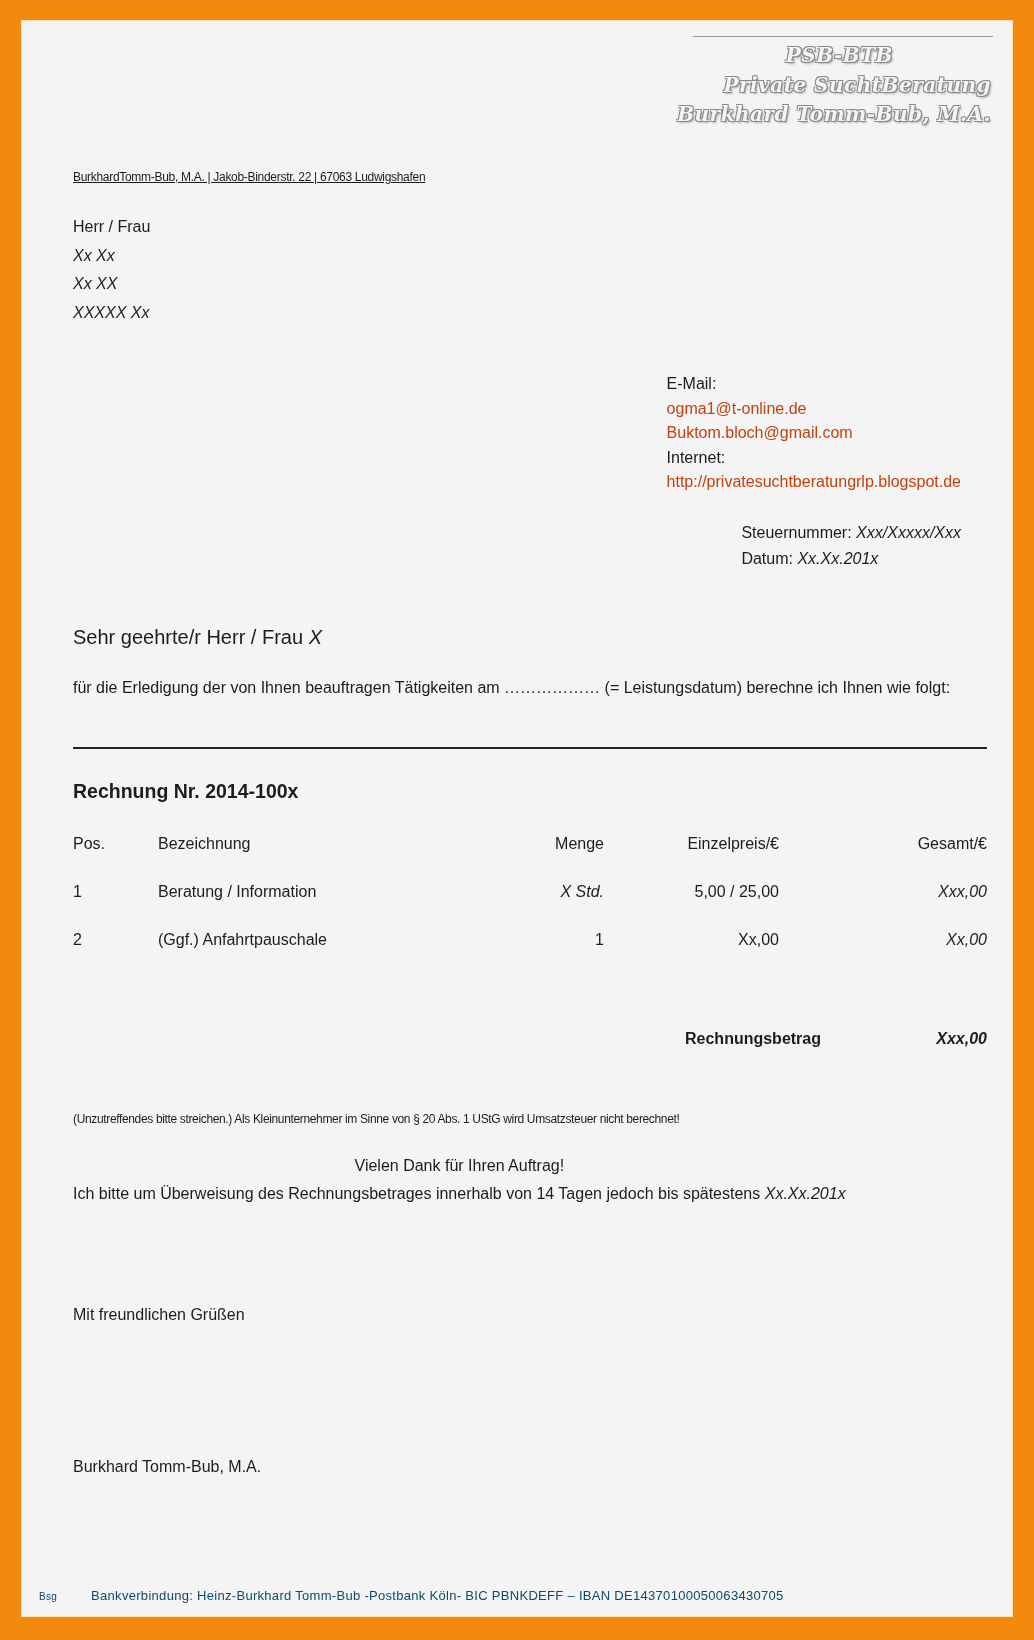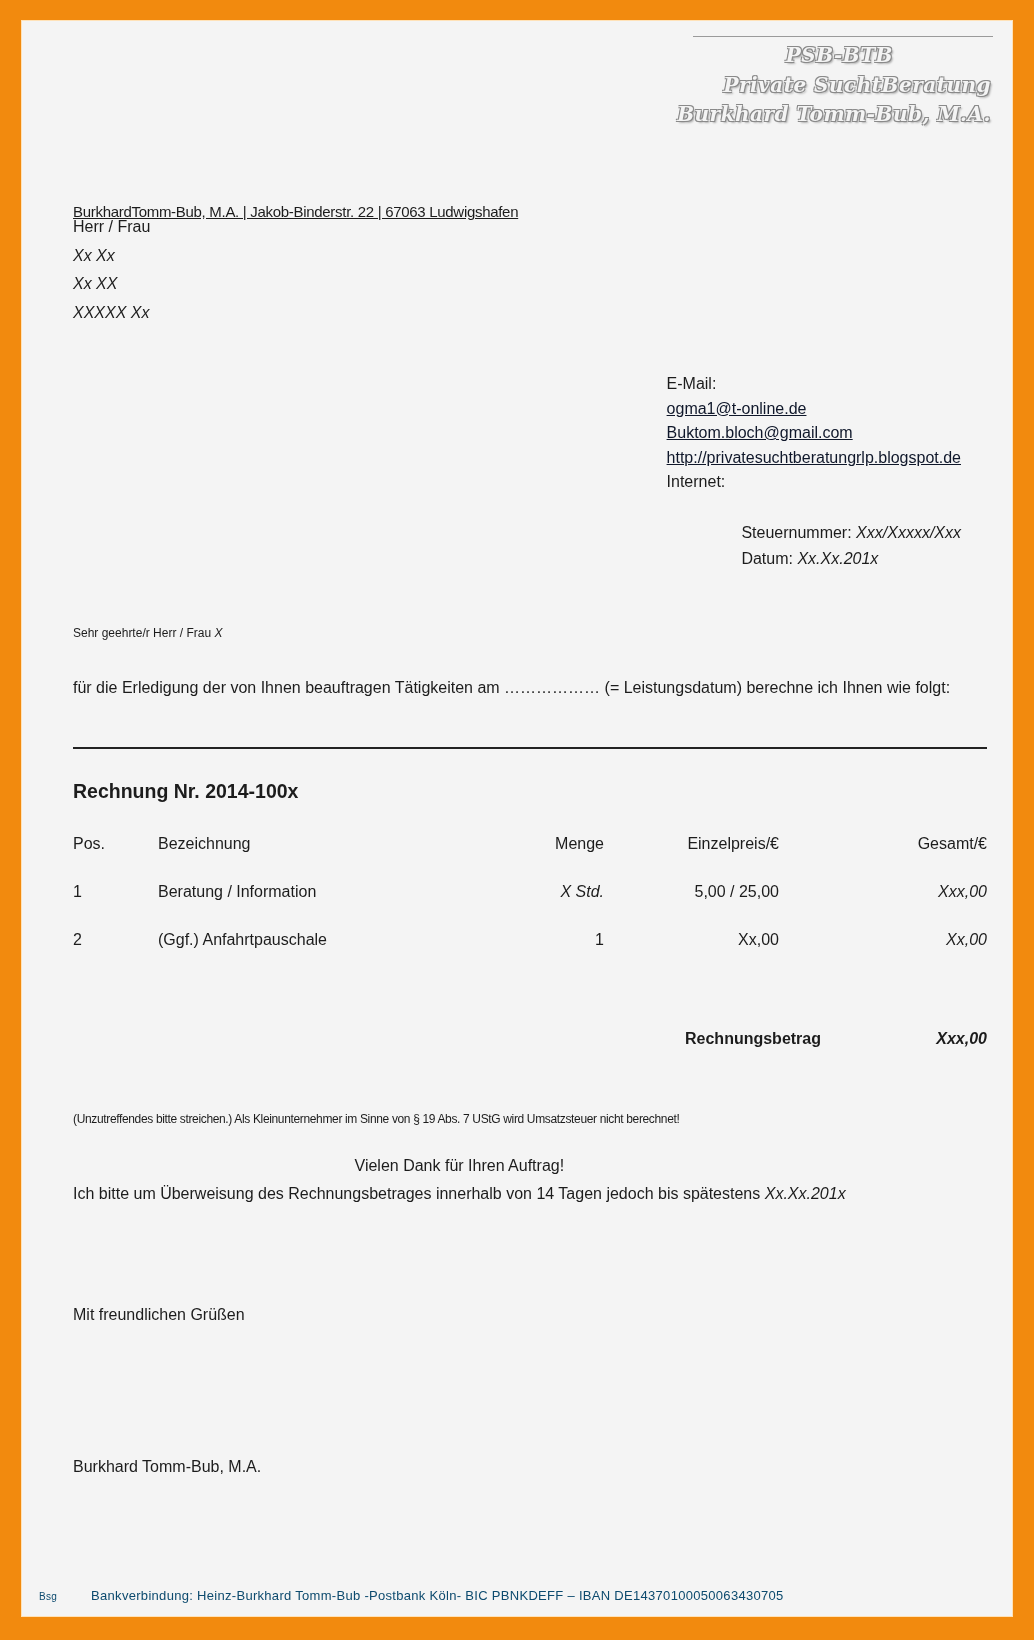--- a/index.html
+++ b/index.html
@@ -36,37 +36,36 @@
       font-size: 20px;
       line-height: 30px;
     }
     .lh-line1 { top: 20px; right: 120px; }
     .lh-line2 { top: 50px; }
     .lh-line3 { top: 79px; }
 
     
     .sender {
       left: 52px; top: 150px;
-      font-size: 15px; letter-spacing: -0.3px;
+      font-size: 12px; letter-spacing: -0.3px;
       text-decoration: underline;
       color: #1c1c1c;
-      margin-top: 33px;
     }
 
     
     .recipient { left: 52px; top: 193px; font-size: 16px; line-height: 28.5px; }
     .recipient .it { font-style: italic; }
 
     
     .contact { right: 52px; top: 352px; font-size: 16px; line-height: 24.5px; }
-    .contact a { color: #0f172a; text-decoration: underline; }
+    .contact a { color: #c2410c; }
     .tax { right: 52px; top: 500px; font-size: 16px; line-height: 26px; }
     .tax .it { font-style: italic; }
 
-    .salutation { left: 52px; top: 606px; font-size: 12px; }
+    .salutation { left: 52px; top: 606px; font-size: 20px; }
     .salutation .it { font-style: italic; }
 
     .intro { left: 52px; top: 654px; width: 930px; font-size: 16px; line-height: 28px; }
 
     .hr { left: 52px; top: 727px; width: 914px; height: 2px; background: #222; }
 
     .inv-title { left: 52px; top: 760px; font-size: 19.5px; font-weight: bold; }
 
     
     .tbl { left: 52px; top: 815px; width: 914px; font-size: 16px; }
@@ -116,22 +115,22 @@
     <div>Herr / Frau</div>
     <div class="it">Xx Xx</div>
     <div class="it">Xx XX</div>
     <div class="it">XXXXX Xx</div>
   </div>
 
   <div class="abs contact">
     <div>E-Mail:</div>
     <div><a>ogma1@t-online.de</a></div>
     <div><a>Buktom.bloch@gmail.com</a></div>
+    <div>Internet:</div>
     <div><a>http://privatesuchtberatungrlp.blogspot.de</a></div>
-    <div>Internet:</div>
   </div>
 
   <div class="abs tax">
     <div>
       <span>Steuernummer:</span>
       <span class="it">Xxx/Xxxxx/Xxx</span>
     </div>
     <div>
       <span>Datum:</span>
       <span class="it">Xx.Xx.201x</span>
@@ -169,21 +168,21 @@
       <span class="cell c-desc">(Ggf.) Anfahrtpauschale</span>
       <span class="cell c-qty">1</span>
       <span class="cell c-unit">Xx,00</span>
       <span class="cell c-total it">Xx,00</span>
     </div>
   </div>
 
   <div class="abs sum-label">Rechnungsbetrag</div>
   <div class="abs sum-value">Xxx,00</div>
 
-  <div class="abs note">(Unzutreffendes bitte streichen.) Als Kleinunternehmer im Sinne von § 19 Abs. 7 UStG wird Umsatzsteuer nicht berechnet!</div>
+  <div class="abs note">(Unzutreffendes bitte streichen.) Als Kleinunternehmer im Sinne von § 20 Abs. 1 UStG wird Umsatzsteuer nicht berechnet!</div>
 
   <div class="abs closing">
     <div>Vielen Dank für Ihren Auftrag!</div>
     <div>
       <span>Ich bitte um Überweisung des Rechnungsbetrages innerhalb von 14 Tagen jedoch bis spätestens</span>
       <span class="it">Xx.Xx.201x</span>
     </div>
   </div>
 
   <div class="abs regards">Mit freundlichen Grüßen</div>

